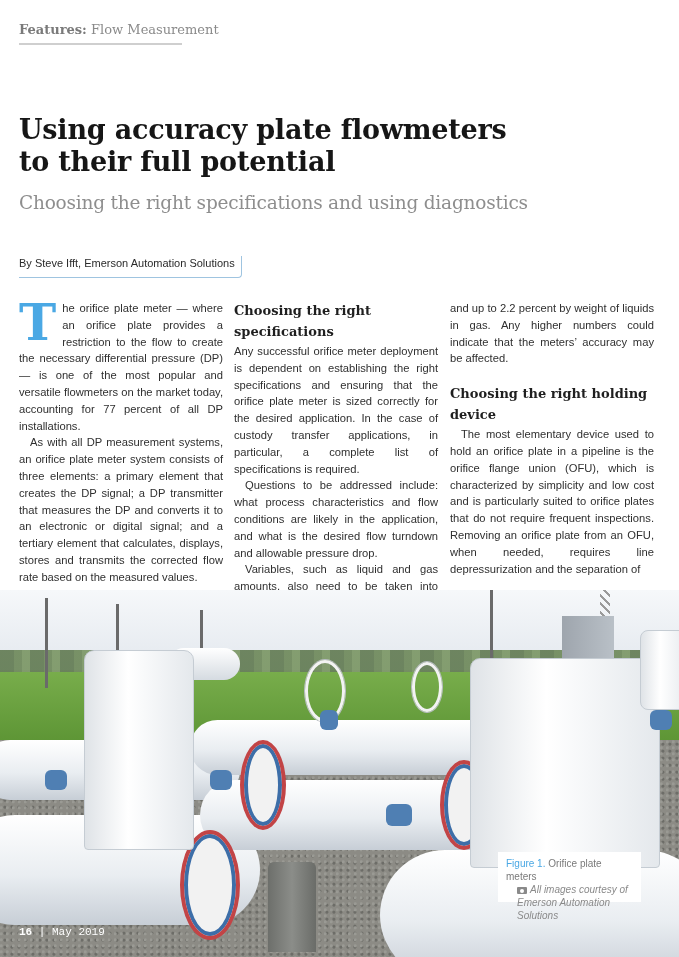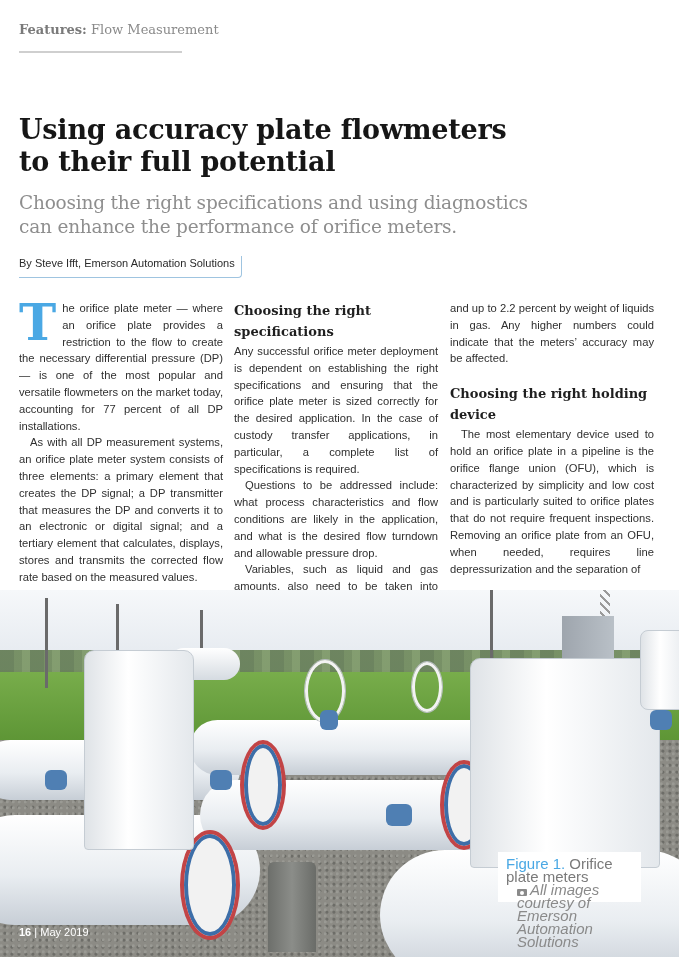--- a/index.html
+++ b/index.html
@@ -2,21 +2,21 @@
 <html><head>
   <meta charset="utf-8">
   <style>
     * { box-sizing: border-box; margin: 0; padding: 0; }
     html, body { width: 679px; height: 957px; overflow: hidden; background: #ffffff; }
     body { position: relative; font-family: "Liberation Sans", sans-serif; color: #2a2a2a; }
 
     .section-label {
       position: absolute; left: 19px; top: 22px;
       font-family: "DejaVu Serif", serif; font-size: 13px; color: #8a8a8a;
-      padding-bottom: 14px; border-bottom: 2px solid #cfcfcf; width: 163px;
+      padding-bottom: 6px; border-bottom: 2px solid #cfcfcf; width: 163px;
       white-space: nowrap;
     }
     .section-label b { color: #7a7a7a; font-weight: bold; }
 
     .title {
       position: absolute; left: 19px; top: 114px; width: 620px;
       font-family: "DejaVu Serif", serif; font-weight: bold; font-size: 27px;
       line-height: 32px; color: #161616; letter-spacing: -0.2px;
     }
     .subtitle {
@@ -70,50 +70,49 @@
     .pipe { position:absolute; background: linear-gradient(#ffffff, #e9edf1 55%, #c7ced6); border-radius: 40px; }
     .flange { position:absolute; border-radius: 50%; border: 4px solid #c24446; box-shadow: inset 0 0 0 4px #3d6ea8; background: #f2f2f2; }
     .housing { position:absolute; background: linear-gradient(90deg, #dfe3e7, #ffffff 40%, #e4e8ec); border: 1px solid #c5ccd3; }
     .wheel { position:absolute; border-radius:50%; border:3px solid #f3f3f3; box-shadow: 0 0 0 1px #b9bec3; }
     .transmitter { position:absolute; width:22px; height:20px; border-radius:6px; background:#4f7fb3; }
     .cabinet { position:absolute; background: linear-gradient(90deg, #9ea5ad, #b9c0c7); }
     .tank { position:absolute; background: linear-gradient(#ffffff, #d5dbe1); border-radius: 16px; }
 
     .caption {
       position: absolute; left: 498px; top: 852px; width: 143px; height: 50px;
-      background: #ffffff; padding: 5px 8px; font-size: 15px; line-height: 13px; color: #7a7a7a;
+      background: #ffffff; padding: 5px 8px; font-size: 10px; line-height: 13px; color: #7a7a7a;
     }
     .caption .fig { color: #4aa8e4; }
     .caption .credit { font-style: italic; color: #8a8a8a; padding-left: 11px; }
     .camera-icon { display:inline-block; width:10px; height:7px; background:#8a8a8a; border-radius:1px; position:relative; margin-right:3px; vertical-align:-1px; }
     .camera-icon::after { content:""; position:absolute; left:3px; top:1.5px; width:4px; height:4px; border-radius:50%; background:#fff; }
 
     .folio-left {
-      position:absolute; left: 19px; top: 926px; font-family: Liberation Sans, sans-serif;
+      position:absolute; left: 19px; top: 926px; font-family: Liberation Mono, monospace;
       font-size: 11px; color: #ffffff; white-space: nowrap;
     }
     .folio-left b { font-weight: bold; }
     .folio-right {
       position:absolute; right: 38px; top: 962px; font-family: "DejaVu Serif", serif;
       font-size: 11px; color: #ffffff; white-space: nowrap;
     }
   </style>
 </head>
 <body>
 
 <div class="section-label"><b>Features:</b><span> Flow Measurement</span></div>
 
 <h1 class="title">
   <span>Using accuracy plate flowmeters</span><br>
   <span>to their full potential</span>
 </h1>
 
 <h2 class="subtitle" style="font-weight:normal;">
   <span>Choosing the right specifications and using diagnostics</span><br>
-  <span>can enhance the performance of orifice meters.</span>
 </h2>
 
 <div class="byline">By Steve Ifft, Emerson Automation Solutions</div>
 
 <div class="col col1">
   <p><span class="dropcap">T</span><span>he orifice plate meter — where an orifice plate provides a restriction to the flow to create the necessary differential pressure (DP) — is one of the most popular and versatile flowmeters on the market today, accounting for 77 percent of all DP installations.</span></p>
   <p class="indent">As with all DP measurement systems, an orifice plate meter system consists of three elements: a primary element that creates the DP signal; a DP transmitter that measures the DP and converts it to an electronic or digital signal; and a tertiary element that calculates, displays, stores and transmits the corrected flow rate based on the measured values.</p>
   <p class="indent">The following provides some options and best practices for using orifice meters to their full potential in flow applications.</p>
 </div>
 

